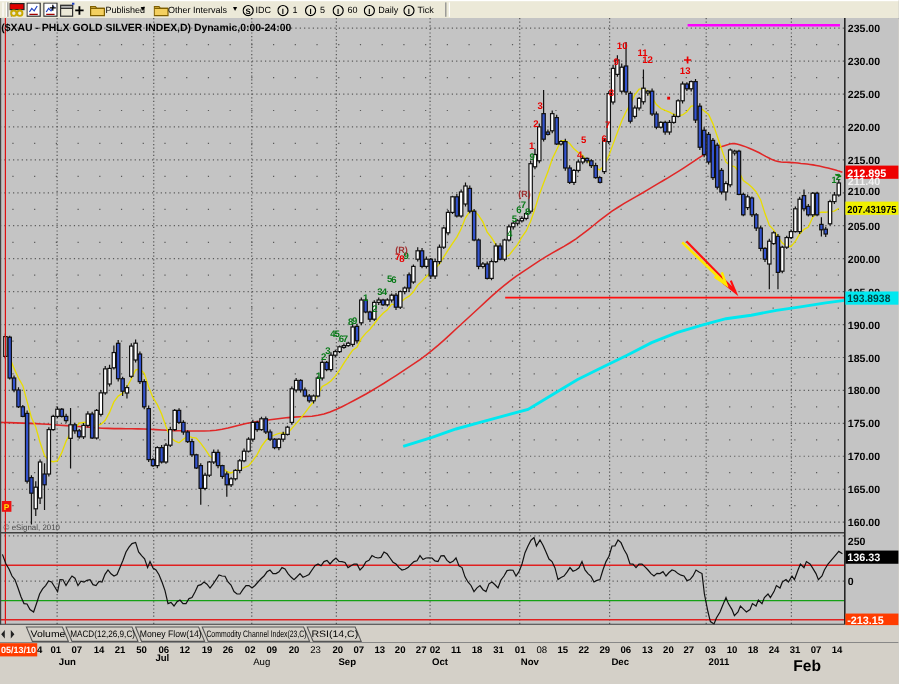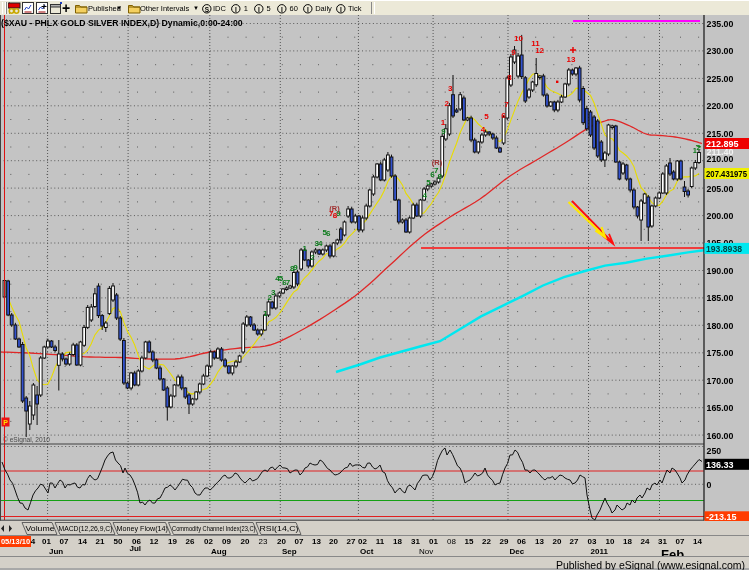--- a/index.html
+++ b/index.html
@@ -478,24 +478,21 @@
       <span style="position:absolute;left:574px;top:1px;transform:translateX(-50%);font-size:8px;font-weight:bold">27</span>
       <span style="position:absolute;left:592px;top:1px;transform:translateX(-50%);font-size:8px;font-weight:bold">03</span>
       <span style="position:absolute;left:610px;top:1px;transform:translateX(-50%);font-size:8px;font-weight:bold">10</span>
       <span style="position:absolute;left:627.5px;top:1px;transform:translateX(-50%);font-size:8px;font-weight:bold">18</span>
       <span style="position:absolute;left:645px;top:1px;transform:translateX(-50%);font-size:8px;font-weight:bold">24</span>
       <span style="position:absolute;left:662.5px;top:1px;transform:translateX(-50%);font-size:8px;font-weight:bold">31</span>
       <span style="position:absolute;left:680px;top:1px;transform:translateX(-50%);font-size:8px;font-weight:bold">07</span>
       <span style="position:absolute;left:697.5px;top:1px;transform:translateX(-50%);font-size:8px;font-weight:bold">14</span>
       <span style="position:absolute;left:49px;top:11px;font-size:8px;font-weight:bold">Jun</span>
       <span style="position:absolute;left:129.5px;top:8px;font-size:8px;font-weight:bold">Jul</span>
-      <span style="position:absolute;left:211px;top:11px;font-size:8px;font-weight:bold">Aug</span>
+      <span style="position:absolute;left:211px;top:11px;font-size:8px;font-weight:normal">Aug</span>
       <span style="position:absolute;left:282px;top:11px;font-size:8px;font-weight:bold">Sep</span>
       <span style="position:absolute;left:360px;top:11px;font-size:8px;font-weight:bold">Oct</span>
-      <span style="position:absolute;left:419px;top:11px;font-size:8px;font-weight:normal">Nov</span>
+      <span style="position:absolute;left:434px;top:11px;font-size:8px;font-weight:bold">Nov</span>
       <span style="position:absolute;left:509.5px;top:11px;font-size:8px;font-weight:bold">Dec</span>
       <span style="position:absolute;left:590.5px;top:11px;font-size:8px;font-weight:bold">2011</span>
       <span style="position:absolute;left:661px;top:11px;font-size:13px;font-weight:bold">Feb</span>
       <div style="position:absolute;left:0;top:0;width:31px;height:11px;background:#ff3c00;color:#fff;font-size:7.5px;font-weight:bold;text-align:center;line-height:11px">05/13/10</div>
     </div>
-<div id="bottom">
-      <span style="position:absolute;right:4px;top:2px;font-size:10.5px">Published by eSignal (www.esignal.com)</span>
-    </div>
 </div>
 </body></html>

